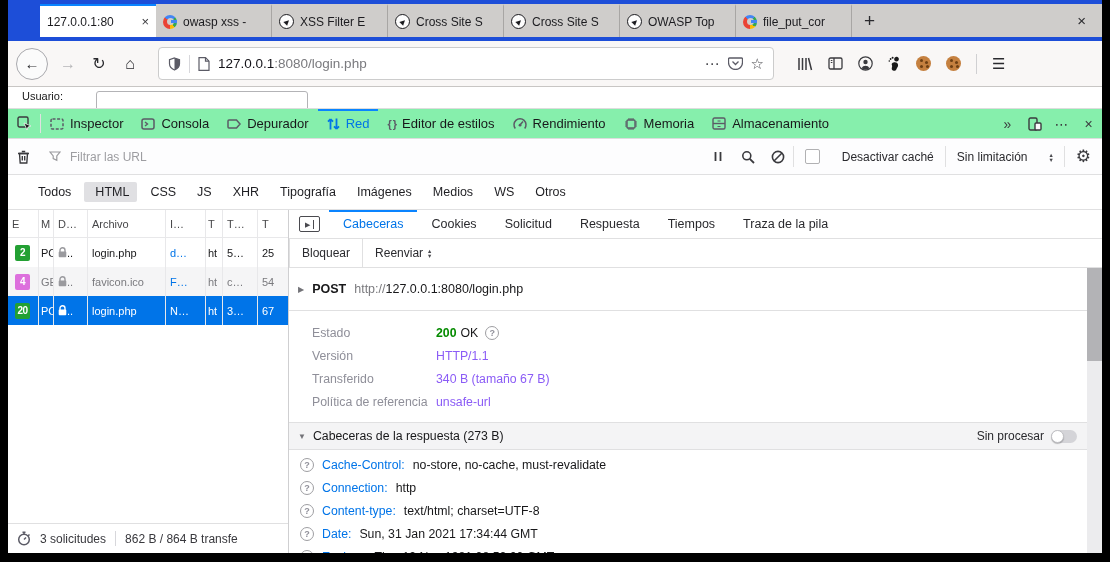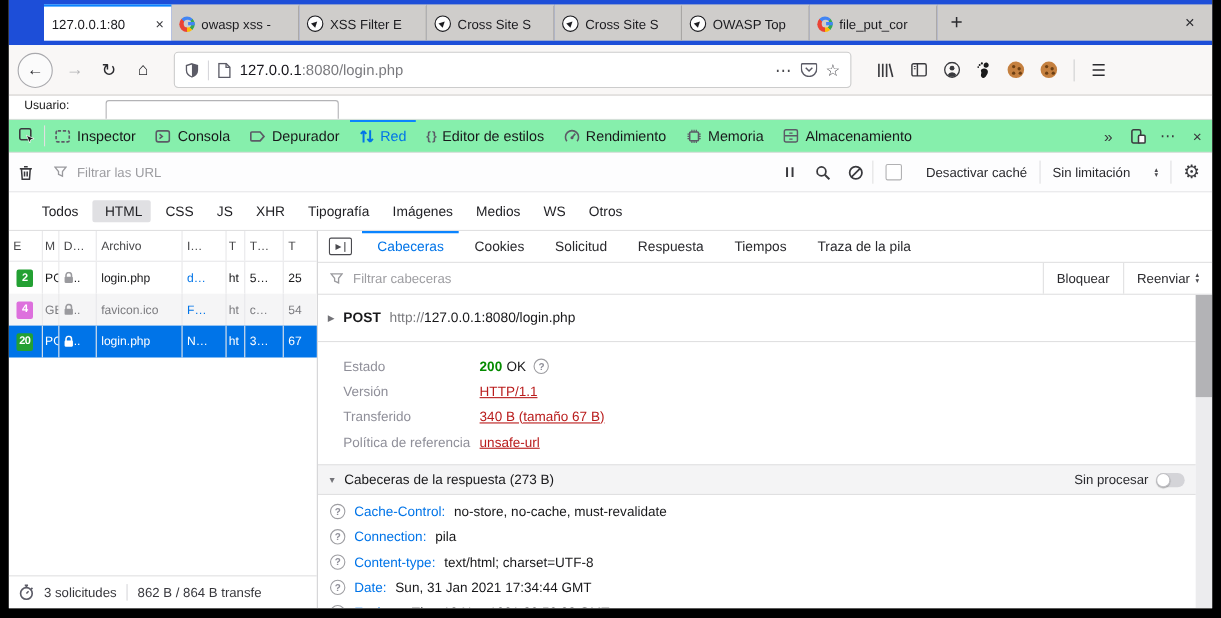--- a/index.html
+++ b/index.html
@@ -120,21 +120,21 @@
   .detscroll{flex:1;position:relative;overflow:hidden;padding-right:15px;min-height:0;}
   .postrow{height:42px;border-bottom:1px solid #e0e0e1;display:flex;align-items:center;gap:8px;
     padding-left:9px;font-size:12.5px;}
   .caret{font-size:8px;color:#737378;flex:none;}
   .pm{font-weight:bold;color:#18181a;}
   .scheme{color:#7a7a7e;}
   .purl{color:#18181a;}
   .summary{padding:10px 0 9px 23px;}
   .srow{height:23px;display:flex;align-items:center;font-size:12.3px;}
   .slabel{min-width:118px;color:#8f8f99;padding-right:6px;}
-  .sval{color:#b91c1c;text-decoration:underline;}
+  .sval{color:#8b5cf6;}
   .code-ok{color:#058b00;font-weight:bold;margin-right:4px;}
   .stext{color:#18181a;margin-right:7px;}
   .qc{box-sizing:border-box;width:14px;height:14px;border:1.4px solid #9e9ea2;border-radius:50%;
     color:#8f8f99;font-size:9px;font-weight:bold;display:inline-flex;align-items:center;justify-content:center;flex:none;}
   .sechdr{height:26px;background:#f4f4f5;border-top:1px solid #e0e0e1;border-bottom:1px solid #e0e0e1;
     display:flex;align-items:center;gap:7px;padding:0 10px 0 9px;font-size:12.3px;color:#18181a;}
   .sec-right{margin-left:auto;display:flex;align-items:center;gap:7px;}
   .toggle{width:26px;height:13px;border-radius:7px;background:#d4d4d8;position:relative;flex:none;}
   .knob{position:absolute;left:0;top:0;width:13px;height:13px;border-radius:50%;background:#fff;
     border:1px solid #c0c0c4;box-sizing:border-box;box-shadow:0 1px 1px rgba(0,0,0,.25);}
@@ -485,26 +485,20 @@
           </span>
         <span class="det-tab active">Cabeceras</span>
         <span class="det-tab">Cookies</span>
         <span class="det-tab">Solicitud</span>
         <span class="det-tab">Respuesta</span>
         <span class="det-tab">Tiempos</span>
         <span class="det-tab">Traza de la pila</span>
       </div>
 
       <div class="detfilter">
-        <span class="flt">
-          <svg width="12" height="11" viewBox="0 0 12 11">
-              <path d="M1 1h10L7.8 5v4.2L4.2 7.5V5Z" fill="none" stroke="#9a9a9e" stroke-width="1.2"></path>
-            </svg>
-          <input placeholder="Filtrar cabeceras" style="">
-        </span>
         <span class="det-btn bl">Bloquear</span>
         <span class="det-btn bl">
           <span>Reenviar</span>
           <span class="updn">
               <span>▴</span>
               <span>▾</span>
             </span>
         </span>
       </div>
 
@@ -549,21 +543,21 @@
 
         <div class="hdrs">
           <div class="hrow">
             <span class="qc">?</span>
             <span class="hname">Cache-Control:</span>
             <span class="hval">no-store, no-cache, must-revalidate</span>
           </div>
           <div class="hrow">
             <span class="qc">?</span>
             <span class="hname">Connection:</span>
-            <span class="hval">pila</span>
+            <span class="hval">http</span>
           </div>
           <div class="hrow">
             <span class="qc">?</span>
             <span class="hname">Content-type:</span>
             <span class="hval">text/html; charset=UTF-8</span>
           </div>
           <div class="hrow">
             <span class="qc">?</span>
             <span class="hname">Date:</span>
             <span class="hval">Sun, 31 Jan 2021 17:34:44 GMT</span>

